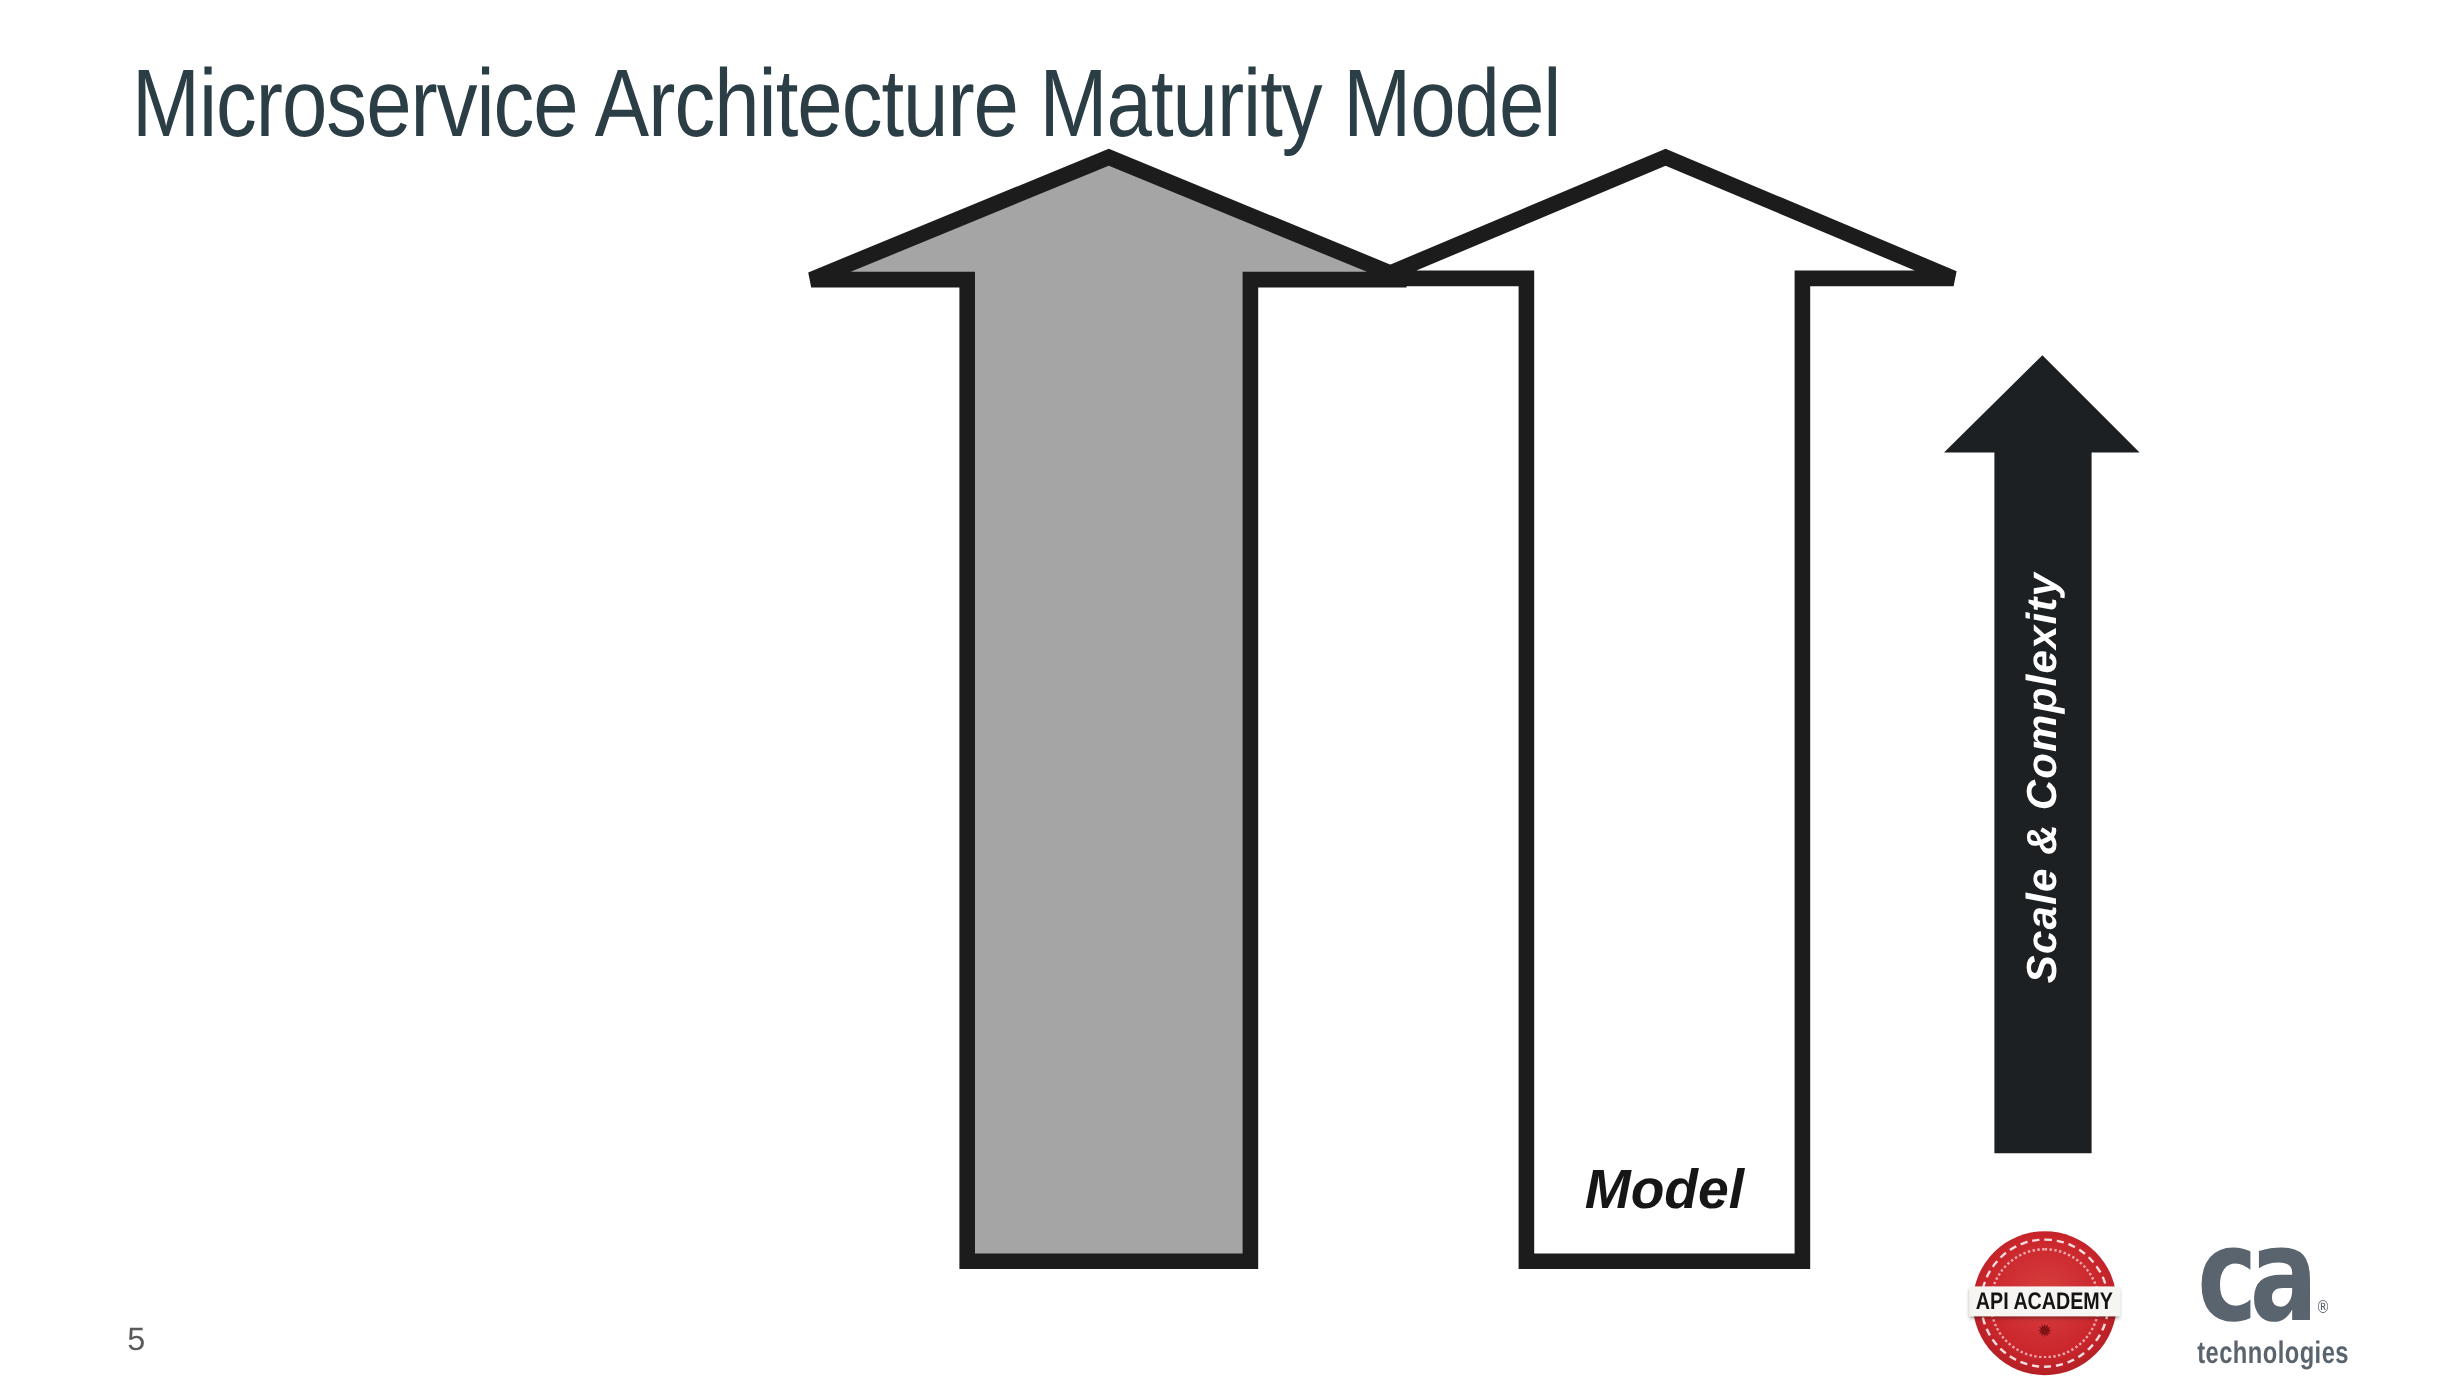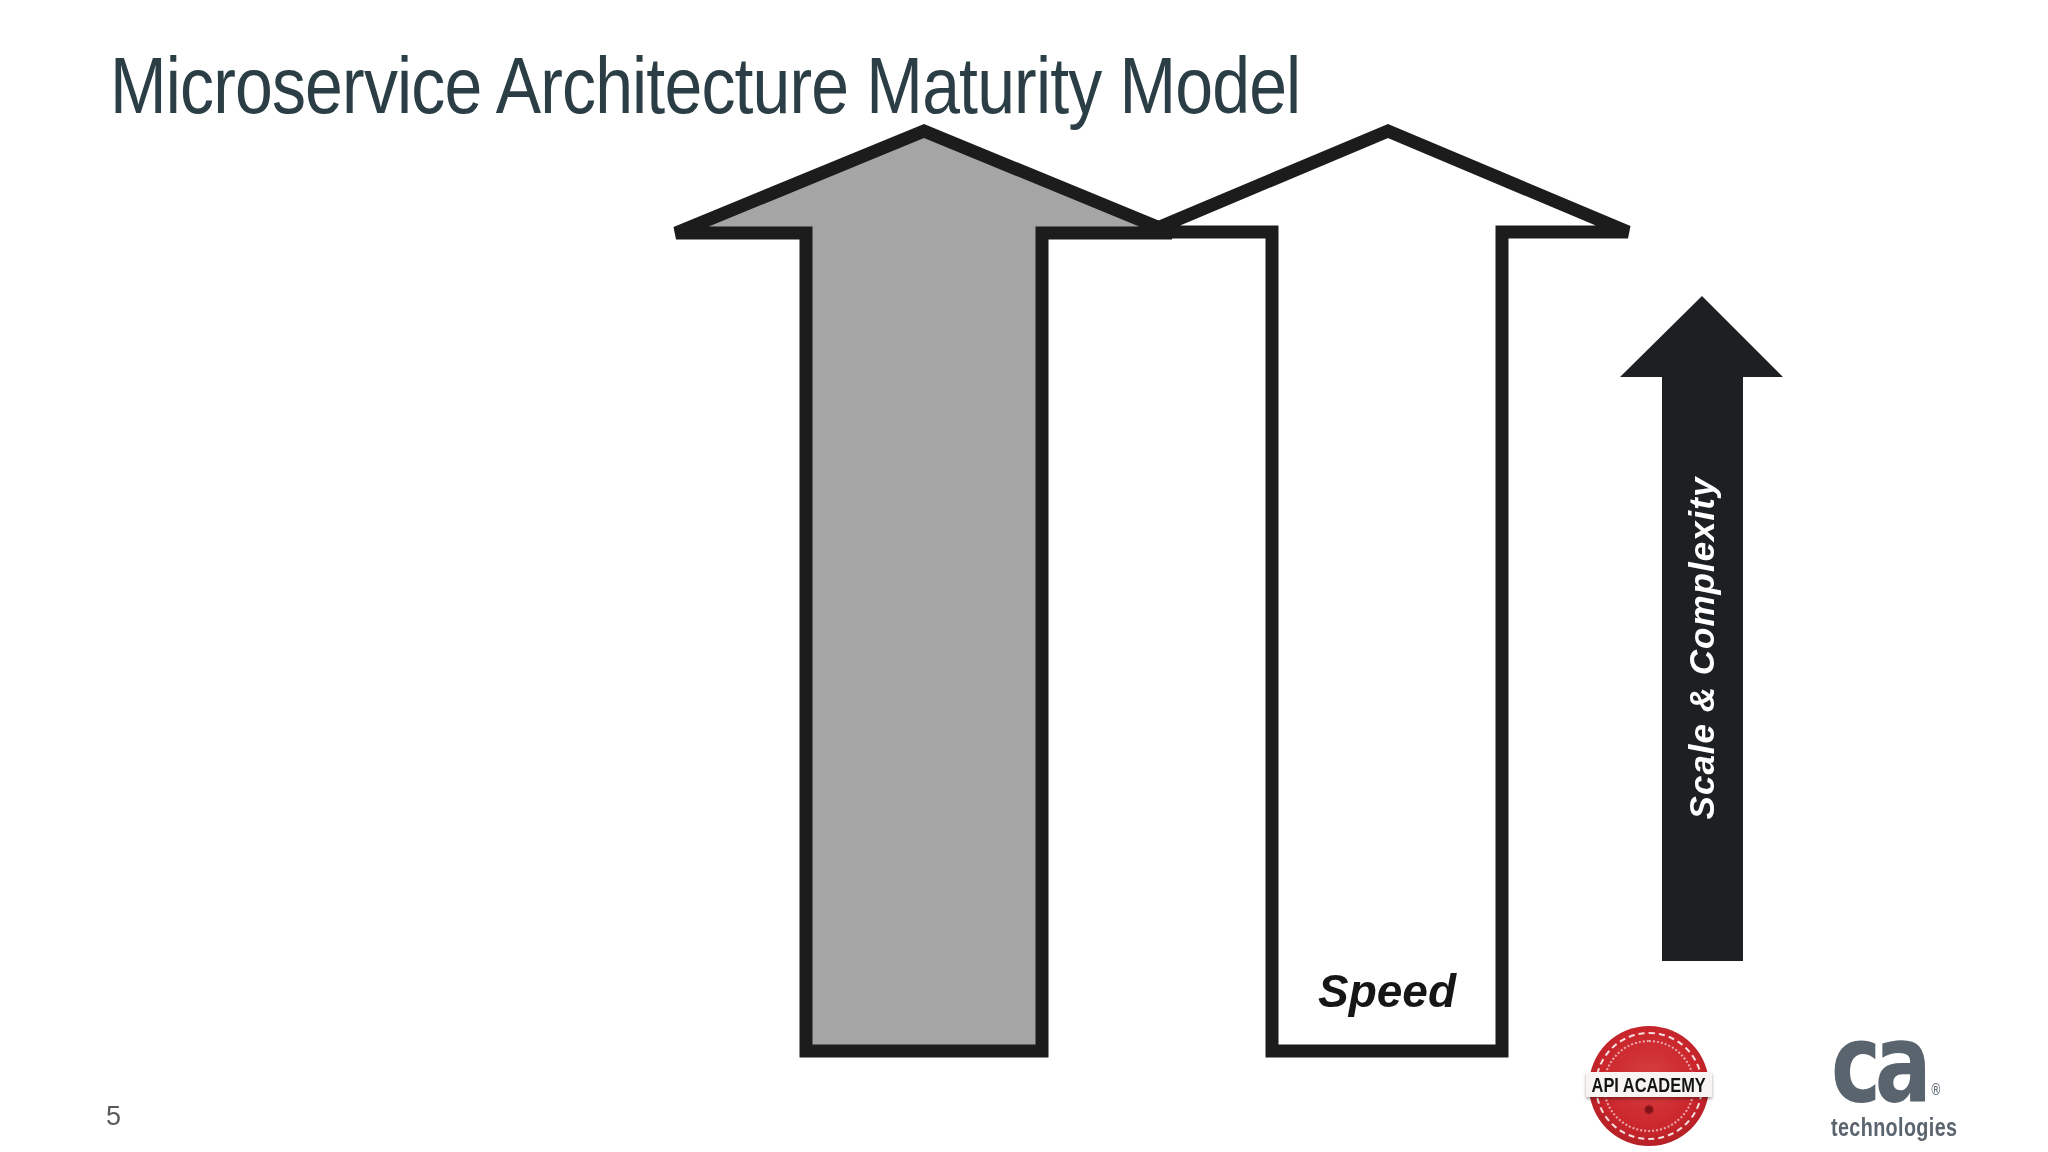--- a/index.html
+++ b/index.html
@@ -62,21 +62,21 @@
     left: 106px;
     top: 1103px;
     font-size: 27px;
     color: #5a5a5a;
     line-height: 27px;
   }
 
   
   .badge {
     position: absolute;
-    left: 1589px;
+    left: 1644px;
     top: 1026px;
     width: 120px;
     height: 120px;
   }
   .badge-circle {
     position: absolute;
     inset: 0;
     border-radius: 50%;
     background: radial-gradient(circle at 50% 45%, #d8403f 0%, #ca262c 55%, #a01b20 92%, #8c161b 100%);
   }
@@ -163,21 +163,21 @@
   <svg class="arrow-svg" width="2048" height="1152" viewBox="0 0 2048 1152">
 
     <polygon class="outlined" points="806,1051 806,233 676,233 924,131 1172,233 1042,233 1042,1051" fill="#a5a5a5"></polygon>
 
     <polygon class="outlined" points="1272,1051 1272,232 1148,232 1388,131 1628,232 1502,232 1502,1051" fill="#ffffff"></polygon>
 
     <polygon points="1662,961 1662,377 1620,377 1702,296 1783,377 1743,377 1743,961" fill="#1d2023"></polygon>
   </svg>
 
 
-  <div class="arrow-label safety-label">Speed</div>
+  <div class="arrow-label safety-label">Model</div>
 
   <div class="scale-label">Scale &amp; Complexity</div>
 
   <div class="page-number">5</div>
 
   <div class="badge">
     <div class="badge-circle"></div>
     <div class="badge-ring-outer"></div>
     <div class="badge-ring-inner"></div>
     <div class="badge-band">

